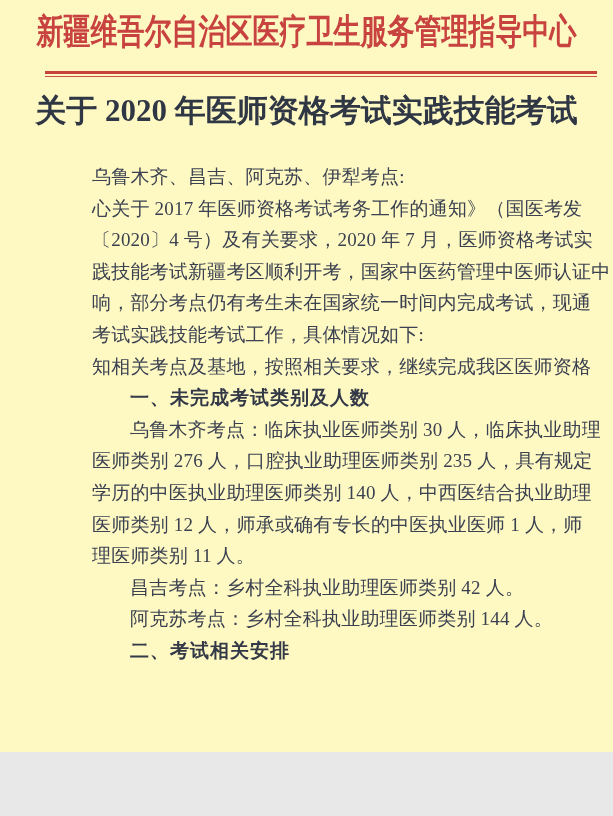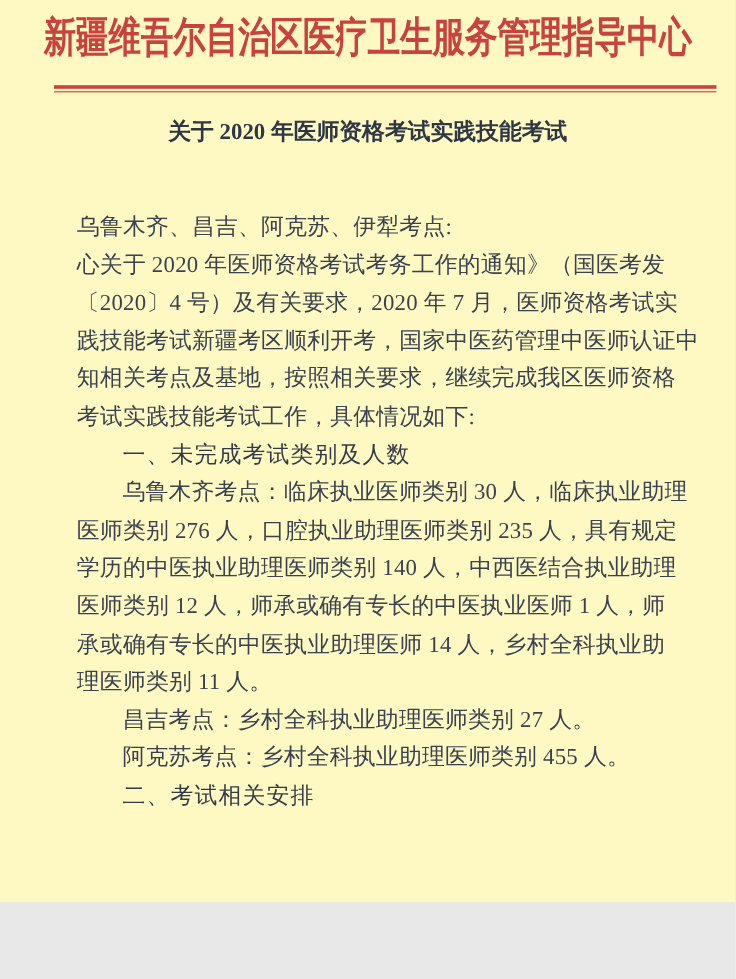--- a/index.html
+++ b/index.html
@@ -46,46 +46,45 @@
     border-top: 1.5px solid #cb4f49;
   }
   
   .doc-title {
     position: absolute;
     top: 94px;
     left: 0;
     width: 100%;
     text-align: center;
     color: #2f3644;
-    font-size: 19px;
+    font-size: 31px;
     font-weight: bold;
     line-height: 33px;
     white-space: nowrap;
   }
   
   .doc-body {
     position: absolute;
     top: 161px;
-    left: 64px;
+    left: 92px;
     width: 500px;
     color: #3b4150;
     font-size: 19px;
     line-height: 31.6px;
-    margin-top: 13px;
   }
   .body-line {
     white-space: nowrap;
     letter-spacing: 0.2px;
   }
   .body-line.indent {
     padding-left: 38px;
   }
   .body-line.heading {
     font-family: "Liberation Sans", "DejaVu Sans", sans-serif;
-    font-weight: normal;
+    font-weight: bold;
     color: #333947;
     letter-spacing: 1px;
   }
   
   .footer-rule {
     position: absolute;
     top: 795px;
     left: 38px;
     width: 566px;
     height: 8px;
@@ -109,34 +108,34 @@
     <div class="rule-thick"></div>
     <div class="rule-thin"></div>
   </div>
 
   <div class="doc-title">
     <div>关于 2020 年医师资格考试实践技能考试</div>
   </div>
 
   <div class="doc-body" id="doc-body">
       <div class="body-line">乌鲁木齐、昌吉、阿克苏、伊犁考点:</div>
-      <div class="body-line">心关于 2020 年医师资格考试考务工作的通知》（国医考发</div>
+      <div class="body-line">心关于 2017 年医师资格考试考务工作的通知》（国医考发</div>
       <div class="body-line">〔2020〕4 号）及有关要求，2020 年 7 月，医师资格考试实</div>
       <div class="body-line">践技能考试新疆考区顺利开考，国家中医药管理中医师认证中</div>
+      <div class="body-line">响，部分考点仍有考生未在国家统一时间内完成考试，现通</div>
+      <div class="body-line">考试实践技能考试工作，具体情况如下:</div>
       <div class="body-line">知相关考点及基地，按照相关要求，继续完成我区医师资格</div>
-      <div class="body-line">考试实践技能考试工作，具体情况如下:</div>
       <div class="body-line indent heading">一、未完成考试类别及人数</div>
       <div class="body-line indent">乌鲁木齐考点：临床执业医师类别 30 人，临床执业助理</div>
       <div class="body-line">医师类别 276 人，口腔执业助理医师类别 235 人，具有规定</div>
       <div class="body-line">学历的中医执业助理医师类别 140 人，中西医结合执业助理</div>
       <div class="body-line">医师类别 12 人，师承或确有专长的中医执业医师 1 人，师</div>
-      <div class="body-line">承或确有专长的中医执业助理医师 14 人，乡村全科执业助</div>
       <div class="body-line">理医师类别 11 人。</div>
-      <div class="body-line indent">昌吉考点：乡村全科执业助理医师类别 27 人。</div>
-      <div class="body-line indent">阿克苏考点：乡村全科执业助理医师类别 455 人。</div>
+      <div class="body-line indent">昌吉考点：乡村全科执业助理医师类别 42 人。</div>
+      <div class="body-line indent">阿克苏考点：乡村全科执业助理医师类别 144 人。</div>
       <div class="body-line indent heading">二、考试相关安排</div>
     </div>
 
   <div class="footer-rule">
     <div class="rule-thin"></div>
     <div class="rule-thick"></div>
   </div>
 
 </div>
 

